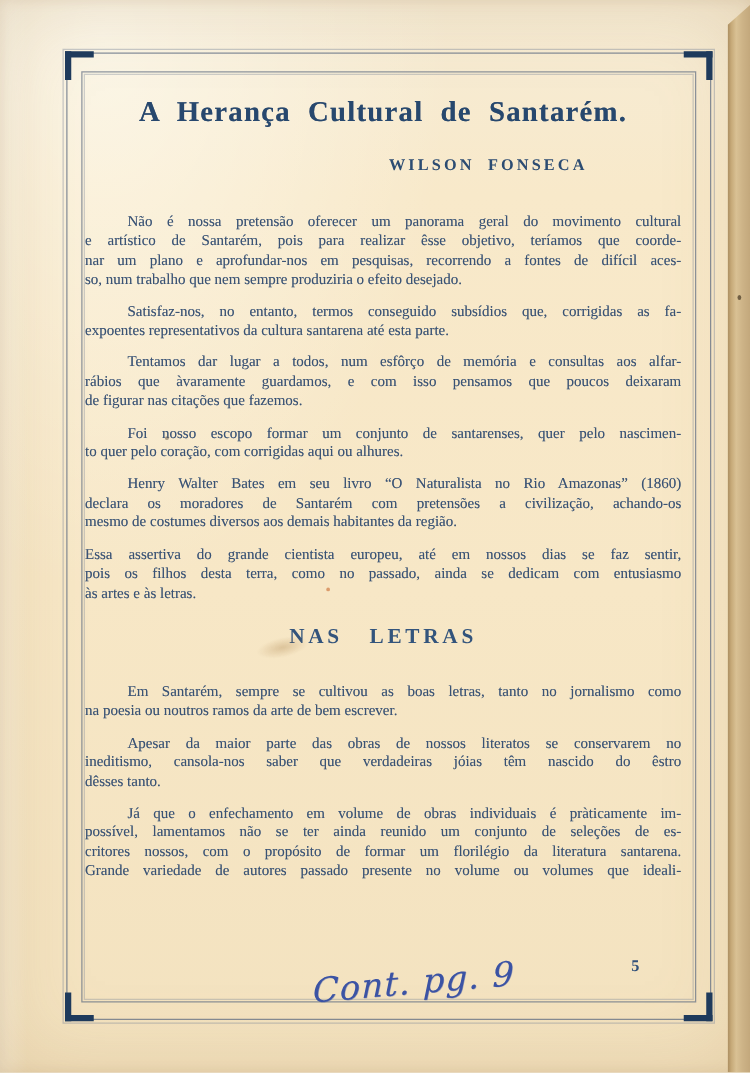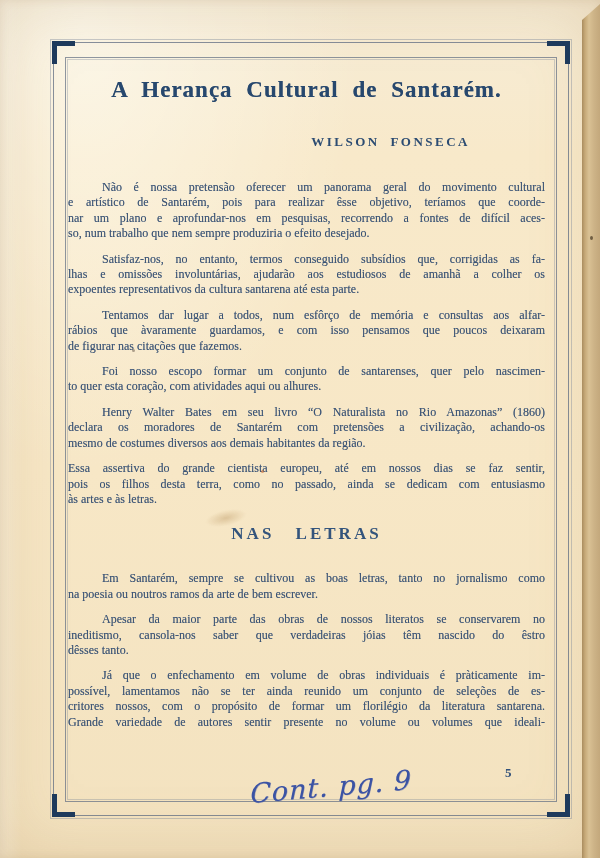--- a/index.html
+++ b/index.html
@@ -50,21 +50,21 @@
     position:absolute;left:68px;top:57px;width:477px;
     color:#3a5375;
   }
   .title{
     margin:20px 0 16px 0;text-align:center;
     font-size:23px;font-weight:bold;color:#27486e;
     letter-spacing:1px;word-spacing:7px;line-height:26px;
     text-shadow:0 0 0.5px rgba(30,55,95,0.6);
   }
   .author{
-    margin-top:31px;text-align:right;padding-right:75px;
+    margin-top:21px;text-align:right;padding-right:75px;
     font-size:13px;font-weight:bold;color:#2c4c72;
     letter-spacing:2.5px;word-spacing:5px;line-height:16px;
   }
   .intro{margin-top:30px;}
   .para{margin:0 0 10px 0;font-size:12px;line-height:15.4px;
     text-shadow:0 0 0.4px rgba(45,75,115,0.45);}
   .pline{white-space:nowrap;text-align:justify;text-align-last:justify;}
   .pline.last{text-align-last:left;}
   .para.indent .pline:first-child{text-indent:34px;}
   .section-heading{
@@ -117,31 +117,30 @@
     <div class="author">WILSON FONSECA</div>
     <div class="intro">
         <div class="para indent">
           <div class="pline">Não é nossa pretensão oferecer um panorama geral do movimento cultural</div>
           <div class="pline">e artístico de Santarém, pois para realizar êsse objetivo, teríamos que coorde-</div>
           <div class="pline">nar um plano e aprofundar-nos em pesquisas, recorrendo a fontes de difícil aces-</div>
           <div class="pline last">so, num trabalho que nem sempre produziria o efeito desejado.</div>
         </div>
         <div class="para indent">
           <div class="pline">Satisfaz-nos, no entanto, termos conseguido subsídios que, corrigidas as fa-</div>
-          <div class="pline">lhas e omissões involuntárias, ajudarão aos estudiosos de amanhã a colher os</div>
           <div class="pline last">expoentes representativos da cultura santarena até esta parte.</div>
         </div>
         <div class="para indent">
           <div class="pline">Tentamos dar lugar a todos, num esfôrço de memória e consultas aos alfar-</div>
           <div class="pline">rábios que àvaramente guardamos, e com isso pensamos que poucos deixaram</div>
           <div class="pline last">de figurar nas citações que fazemos.</div>
         </div>
         <div class="para indent">
           <div class="pline">Foi nosso escopo formar um conjunto de santarenses, quer pelo nascimen-</div>
-          <div class="pline last">to quer esta coração, com atividades aqui ou alhures.</div>
+          <div class="pline last">to quer pelo coração, com corrigidas aqui ou alhures.</div>
         </div>
         <div class="para indent">
           <div class="pline">Henry Walter Bates em seu livro “O Naturalista no Rio Amazonas” (1860)</div>
           <div class="pline">declara os moradores de Santarém com pretensões a civilização, achando-os</div>
           <div class="pline last">mesmo de costumes diversos aos demais habitantes da região.</div>
         </div>
         <div class="para">
           <div class="pline">Essa assertiva do grande cientista europeu, até em nossos dias se faz sentir,</div>
           <div class="pline">pois os filhos desta terra, como no passado, ainda se dedicam com entusiasmo</div>
           <div class="pline last">às artes e às letras.</div>
@@ -155,21 +154,21 @@
         </div>
         <div class="para indent">
           <div class="pline">Apesar da maior parte das obras de nossos literatos se conservarem no</div>
           <div class="pline">ineditismo, cansola-nos saber que verdadeiras jóias têm nascido do êstro</div>
           <div class="pline last">dêsses tanto.</div>
         </div>
         <div class="para indent">
           <div class="pline">Já que o enfechamento em volume de obras individuais é pràticamente im-</div>
           <div class="pline">possível, lamentamos não se ter ainda reunido um conjunto de seleções de es-</div>
           <div class="pline">critores nossos, com o propósito de formar um florilégio da literatura santarena.</div>
-          <div class="pline">Grande variedade de autores sentir presente no volume ou volumes que ideali-</div>
+          <div class="pline">Grande variedade de autores passado presente no volume ou volumes que ideali-</div>
         </div>
       </div>
   </div>
 
   <div class="stain s1"></div>
   <div class="speck sp1"></div>
   <div class="speck sp2"></div>
 
   <div class="pagenum">5</div>
   <div class="handnote">Cont. pg. 9</div>

